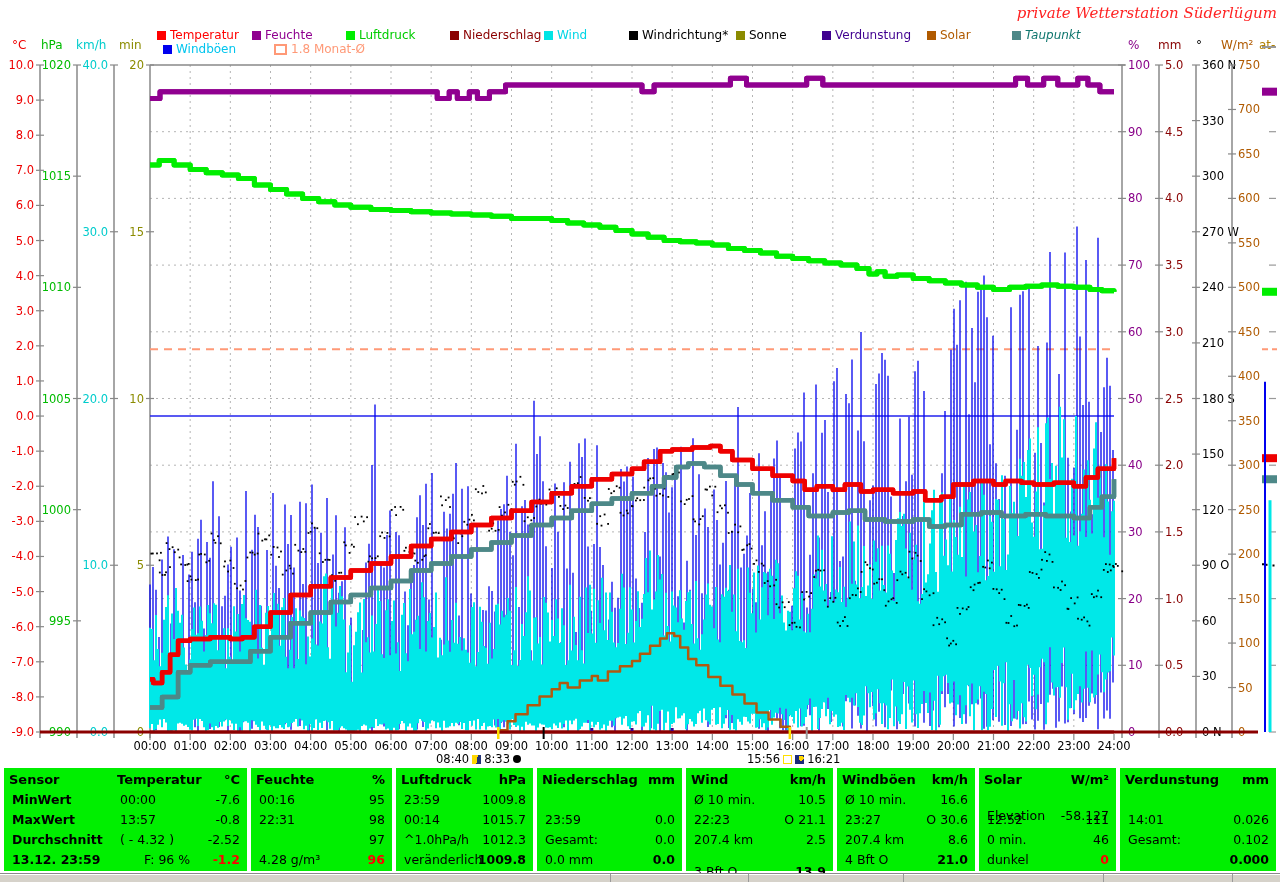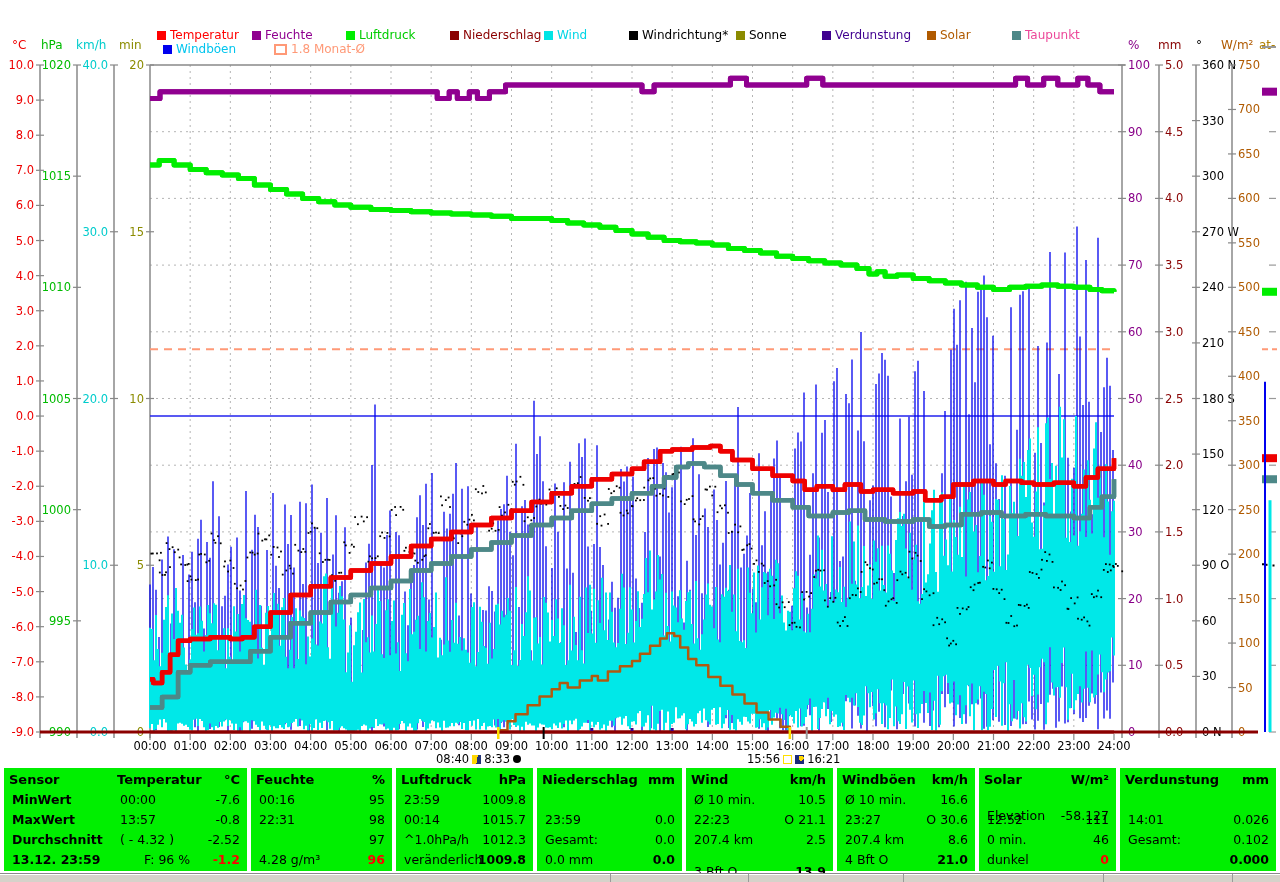--- a/index.html
+++ b/index.html
@@ -25,20 +25,21 @@
   .sunmoon{top:752px;font-size:11.5px;color:#000;display:flex;align-items:center;gap:3px;white-space:nowrap;}
   .icon-sun{width:9px;height:9px;display:inline-block;background:linear-gradient(100deg,#ffd700 55%,#223377 55%);}
   .icon-newmoon{width:8px;height:8px;border-radius:50%;background:#000;display:inline-block;}
   .icon-sunset{width:7px;height:7px;display:inline-block;border:1.5px solid #ffe000;background:#fff;}
   .icon-moon{width:9px;height:9px;display:inline-block;background:radial-gradient(circle at 70% 35%,#ffd700 0 2.5px,#1a2a7a 2.5px);}
 </style>
 </head>
 <body>
 
 <div id="stage">
+  <div id="brand" class="abs">private Wetterstation Süderlügum</div>
 
   <div id="legend">
       <div class="legend-item abs" style="left: 157px; top: 29px;">
         <span class="legend-box" style="background: rgb(255, 0, 0);"></span>
         <span style="color: rgb(255, 0, 0);">Temperatur</span>
       </div>
       <div class="legend-item abs" style="left: 252px; top: 29px;">
         <span class="legend-box" style="background: rgb(144, 0, 144);"></span>
         <span style="color: rgb(144, 0, 144);">Feuchte</span>
       </div>
@@ -65,21 +66,21 @@
       <div class="legend-item abs" style="left: 822px; top: 29px;">
         <span class="legend-box" style="background: rgb(64, 0, 144);"></span>
         <span style="color: rgb(64, 0, 144);">Verdunstung</span>
       </div>
       <div class="legend-item abs" style="left: 927px; top: 29px;">
         <span class="legend-box" style="background: rgb(176, 90, 0);"></span>
         <span style="color: rgb(176, 90, 0);">Solar</span>
       </div>
       <div class="legend-item abs" style="left: 1012px; top: 29px;">
         <span class="legend-box" style="background: rgb(77, 136, 136);"></span>
-        <span style="color: #ec4899;">Taupunkt</span>
+        <span style="color: #0f766e; font-style: italic;">Taupunkt</span>
       </div>
       <div class="legend-item abs" style="left: 163px; top: 43px;">
         <span class="legend-box" style="background: rgb(0, 0, 238);"></span>
         <span style="color: rgb(0, 197, 238);">Windböen</span>
       </div>
       <div class="legend-item abs" style="left: 251px; top: 43px; padding-left: 23px;">
         <span class="legend-box" style="border: 2px solid rgb(255, 153, 119); width: 7px; height: 7px;"></span>
         <span style="color: rgb(255, 153, 119);">1.8 Monat-Ø</span>
       </div>
     </div>

